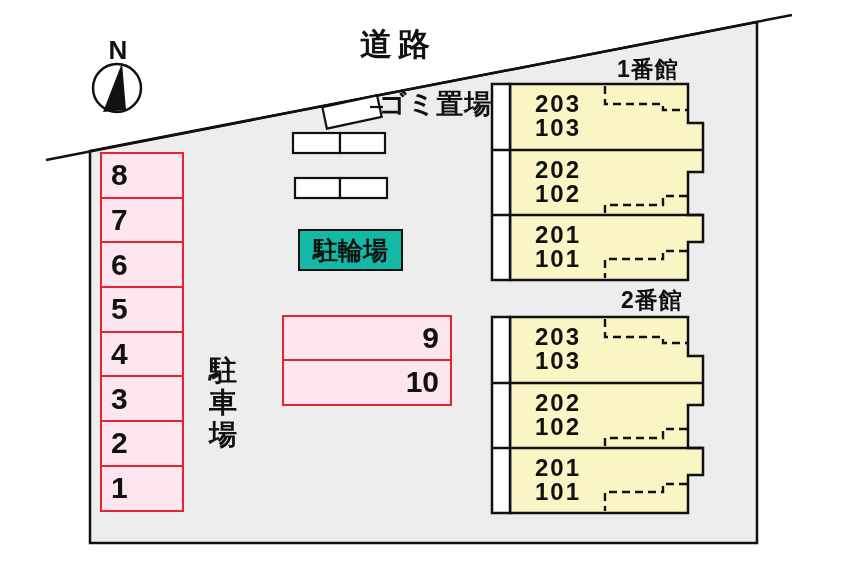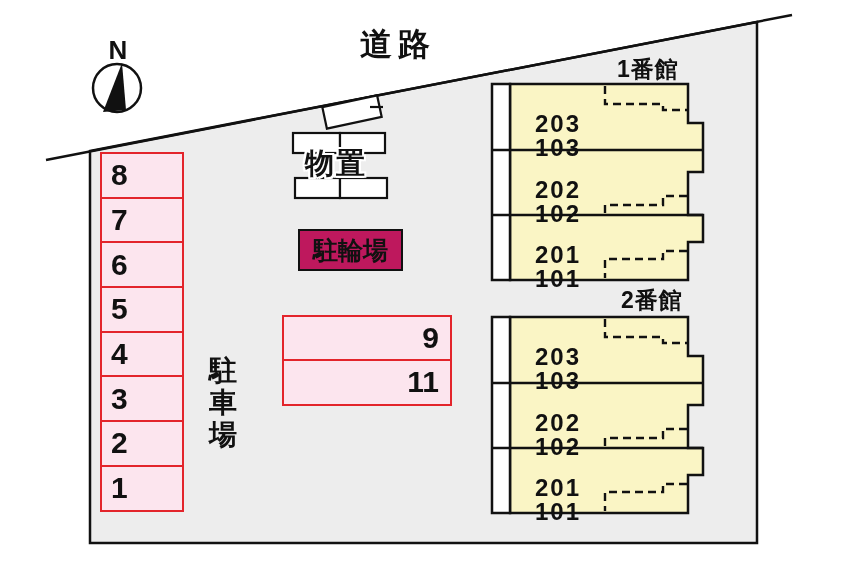--- a/index.html
+++ b/index.html
@@ -16,33 +16,33 @@
   .garbage-lbl{left:379px;top:90px;font-size:27px;letter-spacing:1px;}
   .storage-lbl{left:305px;top:148px;font-size:29px;letter-spacing:2px;z-index:5;
     text-shadow:-2px 0 #fff,2px 0 #fff,0 -2px #fff,0 2px #fff,-2px -2px #fff,2px 2px #fff,-2px 2px #fff,2px -2px #fff;}
   .parkinglot-lbl{left:206px;top:355px;font-size:28px;width:34px;line-height:32px;
     text-align:center;word-break:break-all;white-space:normal;}
   .bldg-lbl{font-size:23px;letter-spacing:1px;}
   .b1-lbl{left:617px;top:57px;text-align:center;}
   .b2-lbl{left:621px;top:288px;text-align:right;}
   
   .bicycle-box{position:absolute;left:298px;top:229px;width:105px;height:42px;
-    background:#be185d;border:2.5px solid #111;box-sizing:border-box;
+    background:#14b8a6;border:2.5px solid #111;box-sizing:border-box;
     display:flex;align-items:center;justify-content:center;font-size:25px;z-index:4;}
   
   .pcol{position:absolute;display:flex;flex-direction:column;z-index:3;}
   .pcell{box-sizing:border-box;background:#fce5ee;border:2px solid #e3242b;
     display:flex;align-items:center;font-size:30px;}
   .pcell + .pcell{margin-top:-2px;}
   .left-col{left:100px;top:152px;width:84px;}
   .left-col .pcell{height:46.7px;padding-left:9px;}
   .mid-col{left:282px;top:315px;width:170px;}
   .mid-col .pcell{height:46.3px;justify-content:flex-end;padding-right:11px;}
   
-  .unit-nums{position:absolute;left:535px;font-size:24px;line-height:23.5px;letter-spacing:2px;z-index:4;margin-top:20px;}
+  .unit-nums{position:absolute;left:535px;font-size:24px;line-height:23.5px;letter-spacing:2px;z-index:4;}
   .unit-nums span{display:block;}
 </style>
 </head>
 <body>
 
 <div class="canvas">
 
   <svg width="846" height="564" viewBox="0 0 846 564">
 
     <polygon points="90,151 757,22 757,543 90,543" fill="#ededed" stroke="#111" stroke-width="2.5"></polygon>
@@ -87,41 +87,41 @@
       <g fill="none" stroke="#111" stroke-width="2.4" stroke-dasharray="8 5">
         <path d="M605,319 L605,337 L663,337 L663,343 L687,343"></path>
         <path d="M687,429 L663,429 L663,438 L605,438 L605,446"></path>
         <path d="M687,484 L663,484 L663,492 L605,492 L605,511"></path>
       </g>
     </g>
   </svg>
 
   <div class="lbl road-lbl">道路</div>
   <div class="lbl north-lbl">N</div>
-  <div class="lbl storage-lbl">物置</div>
+  <div class="lbl garbage-lbl">ゴミ置場</div>
   <div class="lbl parkinglot-lbl">駐車場</div>
 
   <div class="bicycle-box">
     <span>駐輪場</span>
   </div>
 
   <div class="pcol left-col">
     <div class="pcell">8</div>
     <div class="pcell">7</div>
     <div class="pcell">6</div>
     <div class="pcell">5</div>
     <div class="pcell">4</div>
     <div class="pcell">3</div>
     <div class="pcell">2</div>
     <div class="pcell">1</div>
   </div>
 
   <div class="pcol mid-col">
     <div class="pcell">9</div>
-    <div class="pcell">11</div>
+    <div class="pcell">10</div>
   </div>
 
   <div class="lbl bldg-lbl b1-lbl">1番館</div>
   <div class="lbl bldg-lbl b2-lbl">2番館</div>
 
   <div class="unit-nums" style="top:92px">
     <span>203</span>
     <span>103</span>
   </div>
   <div class="unit-nums" style="top:158px">

